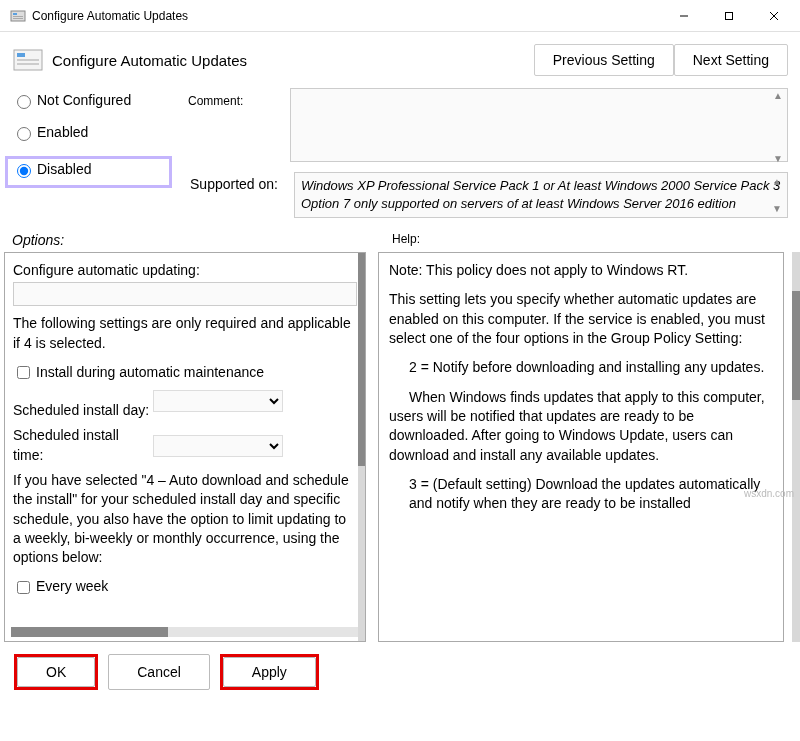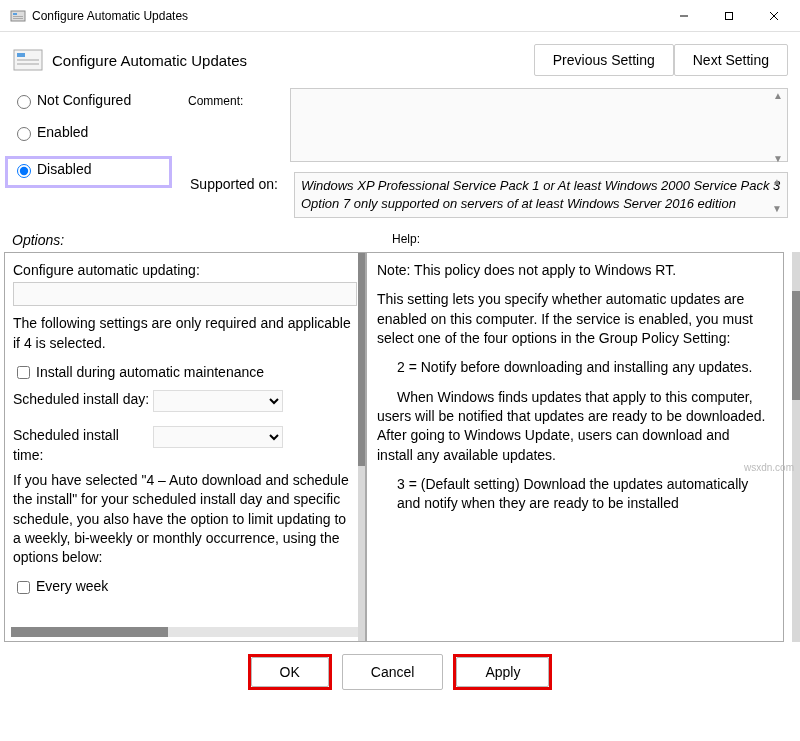--- a/index.html
+++ b/index.html
@@ -32,43 +32,43 @@
     .supported-row { display: flex; gap: 16px; margin-top: 6px; }
     .supported-label { width: 90px; text-align: right; font-size: 14px; padding-top: 4px; }
     
     .scrollbox-ctrls { position: absolute; right: 2px; top: 2px; bottom: 2px; width: 16px; display: flex; flex-direction: column; justify-content: space-between; }
     .scroll-arrow { font-size: 10px; color: #888; text-align:center; }
     
     .panels-label-row { display: flex; padding: 10px 12px 4px 12px; }
     .panel-label-left { width: 380px; font-size: 14px; font-style: italic; }
     .panel-label-right { flex: 1; font-size: 12px; }
     
-    .panels { display: flex; padding: 0 8px 0 4px; gap: 0; position: relative; }
+    .panels { display: flex; padding: 0 8px 0 4px; gap: 12px; position: relative; }
     .panel { border: 1px solid #aaa; height: 390px; overflow: hidden; position: relative; font-size: 14px; line-height: 1.38; }
     .panel-left { width: 362px; padding: 8px 8px; }
     .panel-right { flex: 1; padding: 8px 14px 8px 10px; margin-right: 8px; }
     
     .panel-left p, .panel-right p { margin: 0 0 10px 0; }
     .panel-left .cfg-label { margin-bottom: 2px; }
     .panel-left input[type=text], .panel-left select { width: 100%; height: 24px; border: 1px solid #ccc; background: #fafafa; font-size: 13px; padding: 2px 4px; margin-bottom: 8px; }
-    .panel-left .field-row { display: flex; align-items: flex-start; margin-bottom: 6px; }
+    .panel-left .field-row { display: flex; align-items: flex-end; margin-bottom: 6px; }
     .panel-left .field-row label { width: 140px; }
     .panel-left .field-row .small-select { width: 130px; height: 22px; border: 1px solid #ddd; background: #fafafa; }
     .chk-row { display: flex; align-items: center; margin: 4px 0 8px 0; }
     .chk-row input { margin-right: 6px; }
     
     .panel-right .indent { padding-left: 20px; }
     
     .side-scrollbar { position: absolute; right: 0; top: 0; bottom: 0; width: 8px; background: #d8d8d8; }
     .side-thumb { position: absolute; left: 0; right: 0; background: #888; }
     
     .h-scroll { position: absolute; left: 6px; right: 6px; bottom: 4px; height: 10px; background: #e4e4e4; }
     .h-thumb { position: absolute; top: 0; bottom: 0; background: #888; }
     
-    .footer { display: flex; justify-content: center; gap: 10px; padding: 12px 14px; }
+    .footer { display: flex; justify-content: flex-start; gap: 10px; padding: 12px 14px; }
     .footer-btn { padding: 6px 28px; border: 1px solid #bbb; background: #fff; font-size: 14px; border-radius: 2px; cursor: pointer; }
     .highlight-box { border: 3px solid #e30000; display: inline-block; }
   </style>
 </head>
 <body>
 
 <div class="titlebar">
   <svg class="titlebar-icon" viewBox="0 0 16 16">
       <rect x="1" y="3" width="14" height="10" fill="#ddd" stroke="#888"></rect>
       <rect x="3" y="5" width="4" height="2" fill="#5aa0e0"></rect>
@@ -205,13 +205,13 @@
 <div class="footer">
   <span class="highlight-box">
     <button class="footer-btn">OK</button>
   </span>
   <button class="footer-btn">Cancel</button>
   <span class="highlight-box">
     <button class="footer-btn">Apply</button>
   </span>
 </div>
 
-<div style="position:absolute; right:6px; top:462px; font-size:10px; color:#bbb;">wsxdn.com</div>
+<div style="position:absolute; right:6px; top:488px; font-size:10px; color:#bbb;">wsxdn.com</div>
 
 </body></html>

